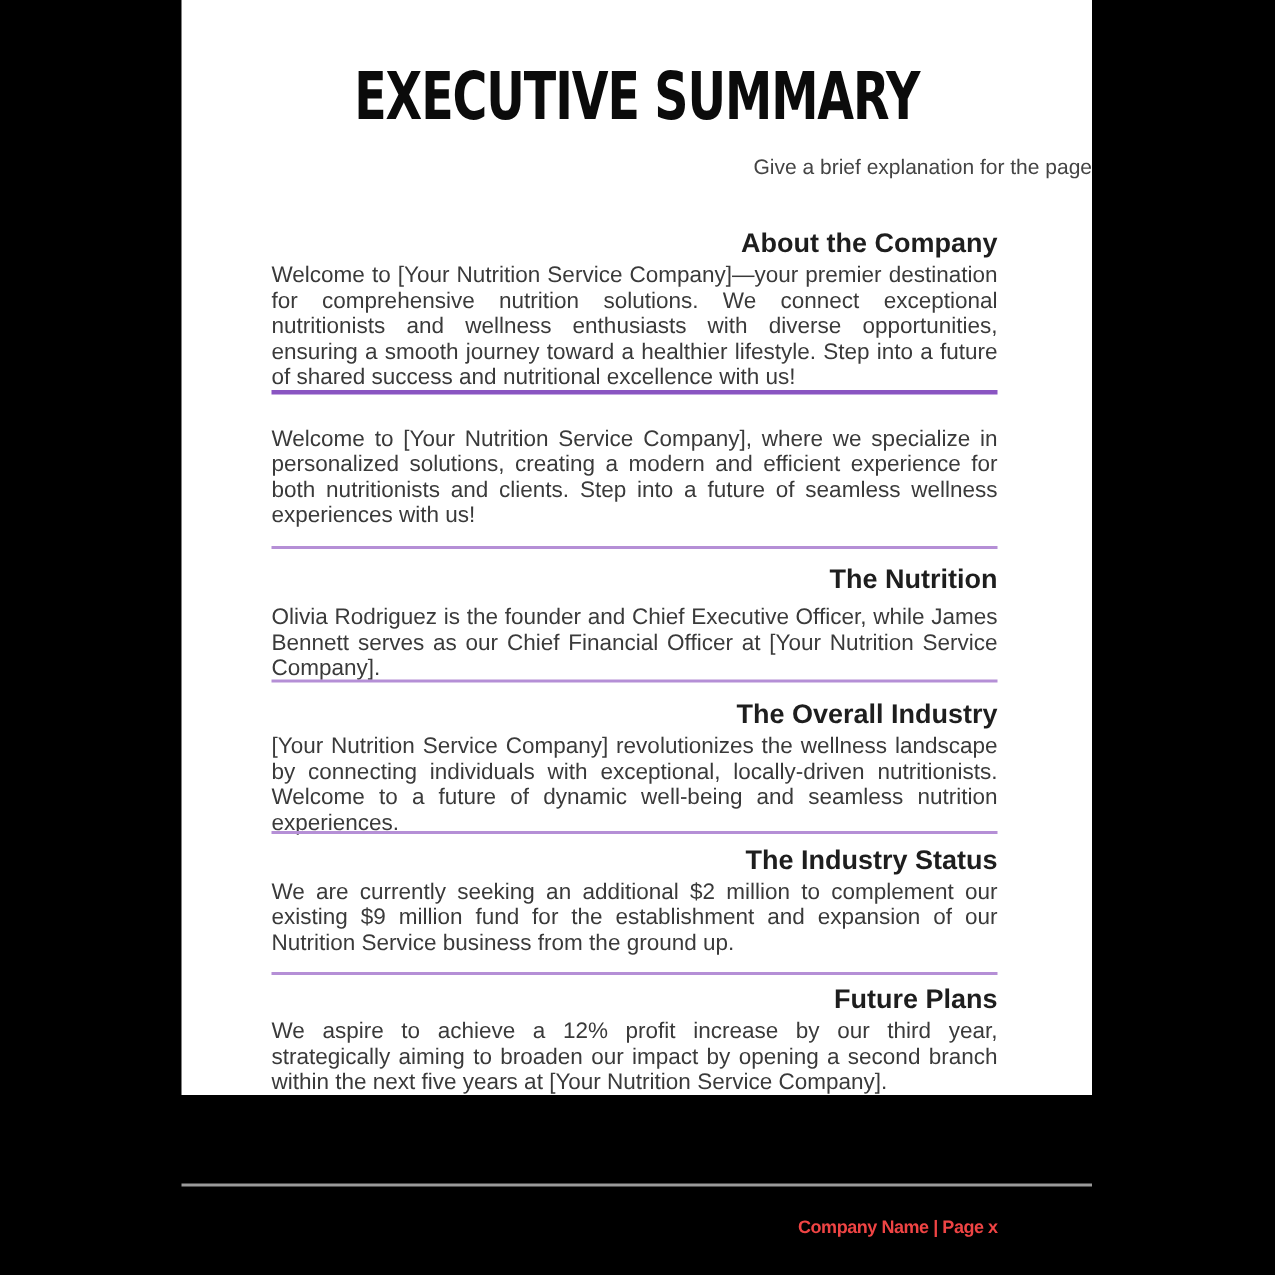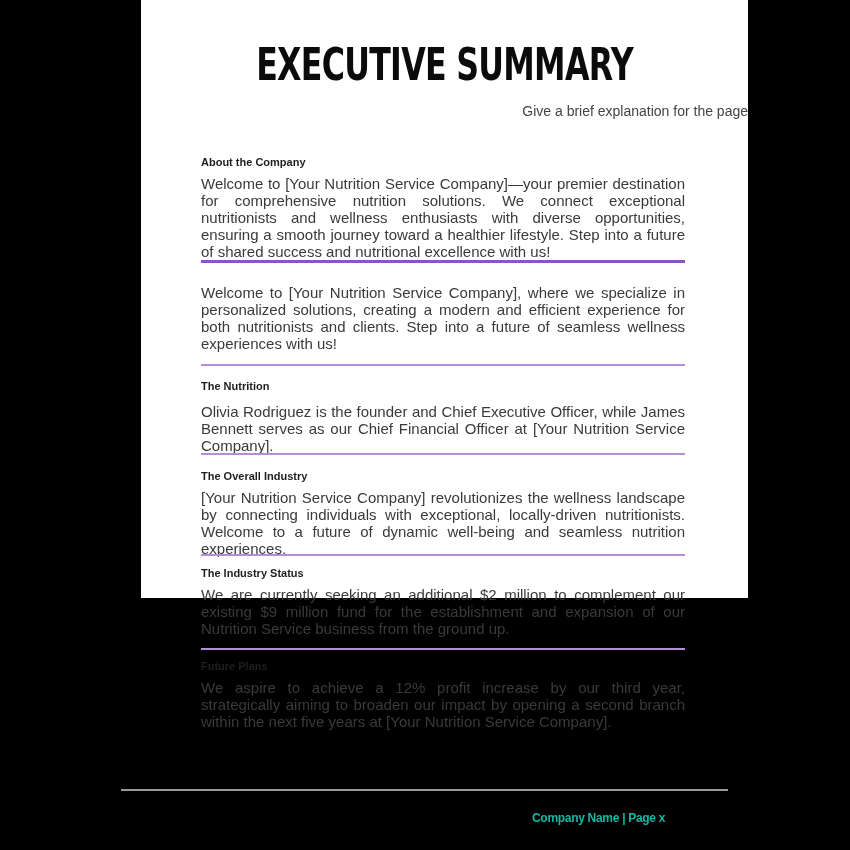--- a/index.html
+++ b/index.html
@@ -1,49 +1,48 @@
 <!DOCTYPE html>
 <html><head>
 <meta charset="utf-8">
 <style>
   html, body { margin: 0; padding: 0; }
   body {
     width: 850px; height: 850px; background: #000; position: relative; overflow: hidden;
     font-family: "Liberation Sans", sans-serif;
   }
   .page {
-    position: absolute; left: 121px; top: 0; width: 607px; height: 598px;
+    position: absolute; left: 121px; top: 0; width: 607px; height: 730px;
     background: #fff;
-    margin-left: 20px;
   }
   .page-bottom-edge {
     position: absolute; left: 121px; top: 789px; width: 607px; height: 2px; background: #9a9a9a;
   }
   .title {
     position: absolute; left: 0; right: 0; top: 40px; text-align: center;
     font-family: "DejaVu Sans", sans-serif; font-weight: bold;
     font-size: 44px; letter-spacing: -1px; color: #0b0b0b;
     transform: scaleX(0.72); transform-origin: center; line-height: 50px;
   }
   .subtitle {
     position: absolute; left: 0; right: 0; top: 103px; text-align: right;
     font-size: 14px; color: #444;
   }
   .section { position: absolute; left: 60px; width: 484px; }
   .section h2 {
-    margin: 0; font-size: 11px; font-weight: bold; color: #1e1e1e; line-height: 17px;
+    margin: 0; font-size: 18px; font-weight: bold; color: #1e1e1e; line-height: 17px; text-align: right;
   }
   .section p {
     margin: 4px 0 0 0; font-size: 15px; line-height: 17px; color: #3a3a3a;
     text-align: justify;
   }
   .rule { position: absolute; left: 60px; width: 484px; height: 2px; background: #b58fd6; }
   .rule.thick { height: 3px; background: #8a55c2; }
   .footer {
-    position: absolute; left: 532px; top: 811px; font-size: 12px; font-weight: bold; color: #14b8a6;
+    position: absolute; left: 532px; top: 811px; font-size: 12px; font-weight: bold; color: #ef4444;
     letter-spacing: -0.3px;
   }
 </style>
 </head>
 <body>
 
 <div class="page">
   <div class="title">EXECUTIVE SUMMARY</div>
   <div class="subtitle">Give a brief explanation for the page</div>
 

